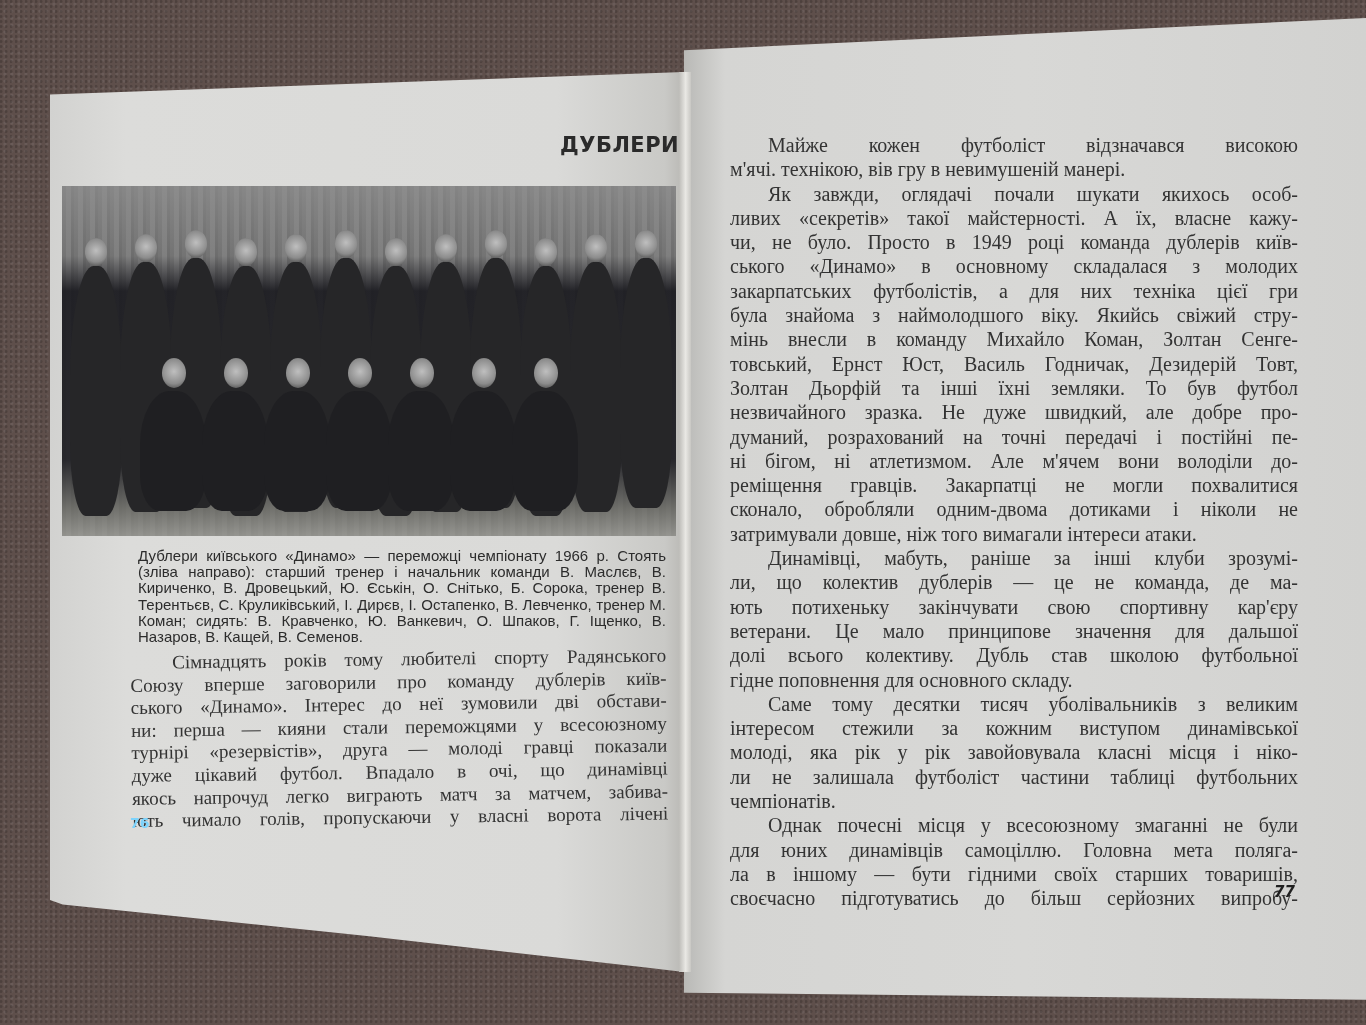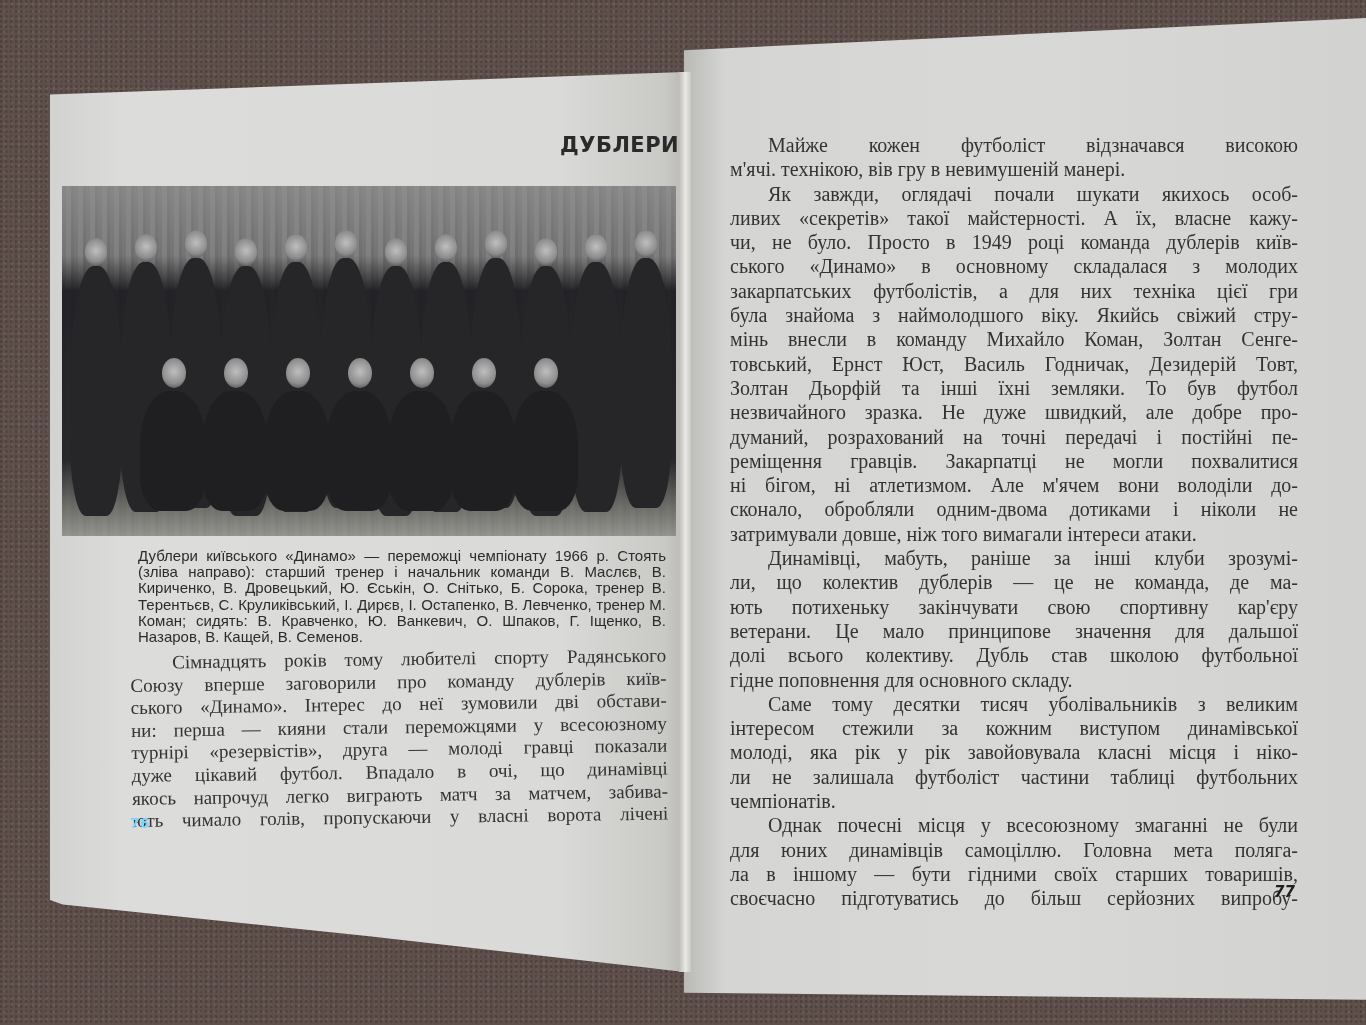--- a/index.html
+++ b/index.html
@@ -149,22 +149,22 @@
     <span class="line">ливих «секретів» такої майстерності. А їх, власне кажу-</span>
     <span class="line">чи, не було. Просто в 1949 році команда дублерів київ-</span>
     <span class="line">ського «Динамо» в основному складалася з молодих</span>
     <span class="line">закарпатських футболістів, а для них техніка цієї гри</span>
     <span class="line">була знайома з наймолодшого віку. Якийсь свіжий стру-</span>
     <span class="line">мінь внесли в команду Михайло Коман, Золтан Сенге-</span>
     <span class="line">товський, Ернст Юст, Василь Годничак, Дезидерій Товт,</span>
     <span class="line">Золтан Дьорфій та інші їхні земляки. То був футбол</span>
     <span class="line">незвичайного зразка. Не дуже швидкий, але добре про-</span>
     <span class="line">думаний, розрахований на точні передачі і постійні пе-</span>
+    <span class="line">ні бігом, ні атлетизмом. Але м'ячем вони володіли до-</span>
     <span class="line">реміщення гравців. Закарпатці не могли похвалитися</span>
-    <span class="line">ні бігом, ні атлетизмом. Але м'ячем вони володіли до-</span>
     <span class="line">сконало, обробляли одним-двома дотиками і ніколи не</span>
     <span class="line last">затримували довше, ніж того вимагали інтереси атаки.</span>
     <span class="line indent">Динамівці, мабуть, раніше за інші клуби зрозумі-</span>
     <span class="line">ли, що колектив дублерів — це не команда, де ма-</span>
     <span class="line">ють потихеньку закінчувати свою спортивну кар'єру</span>
     <span class="line">ветерани. Це мало принципове значення для дальшої</span>
     <span class="line">долі всього колективу. Дубль став школою футбольної</span>
     <span class="line last">гідне поповнення для основного складу.</span>
     <span class="line indent">Саме тому десятки тисяч уболівальників з великим</span>
     <span class="line">інтересом стежили за кожним виступом динамівської</span>

